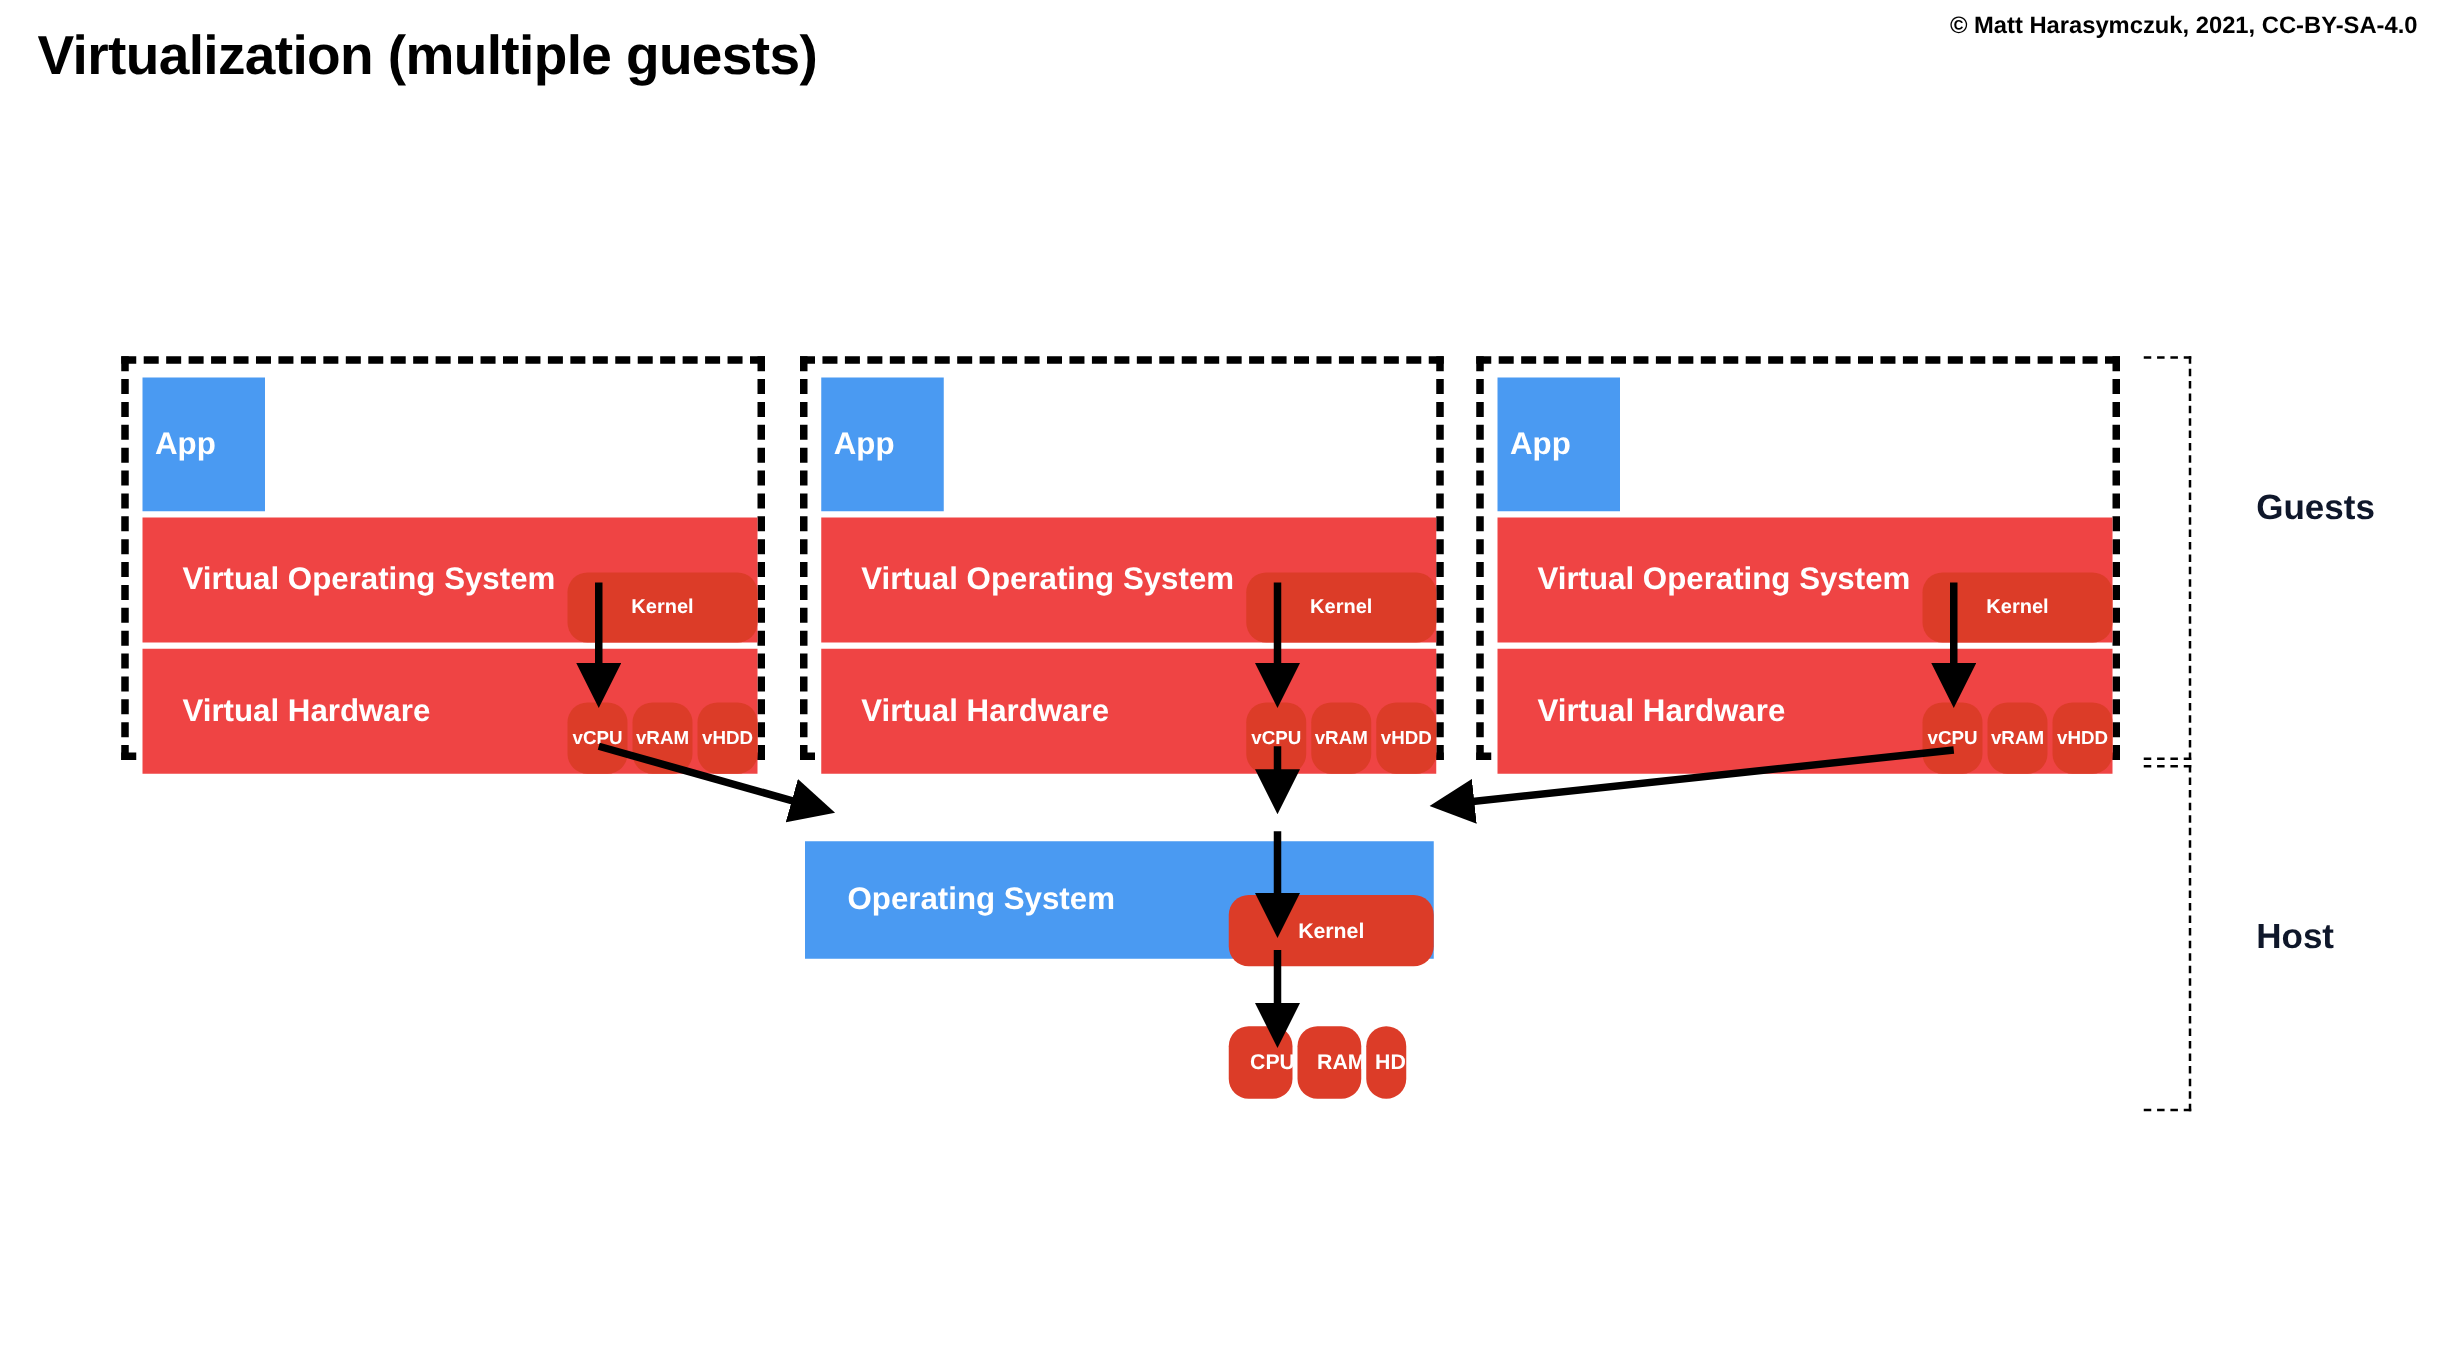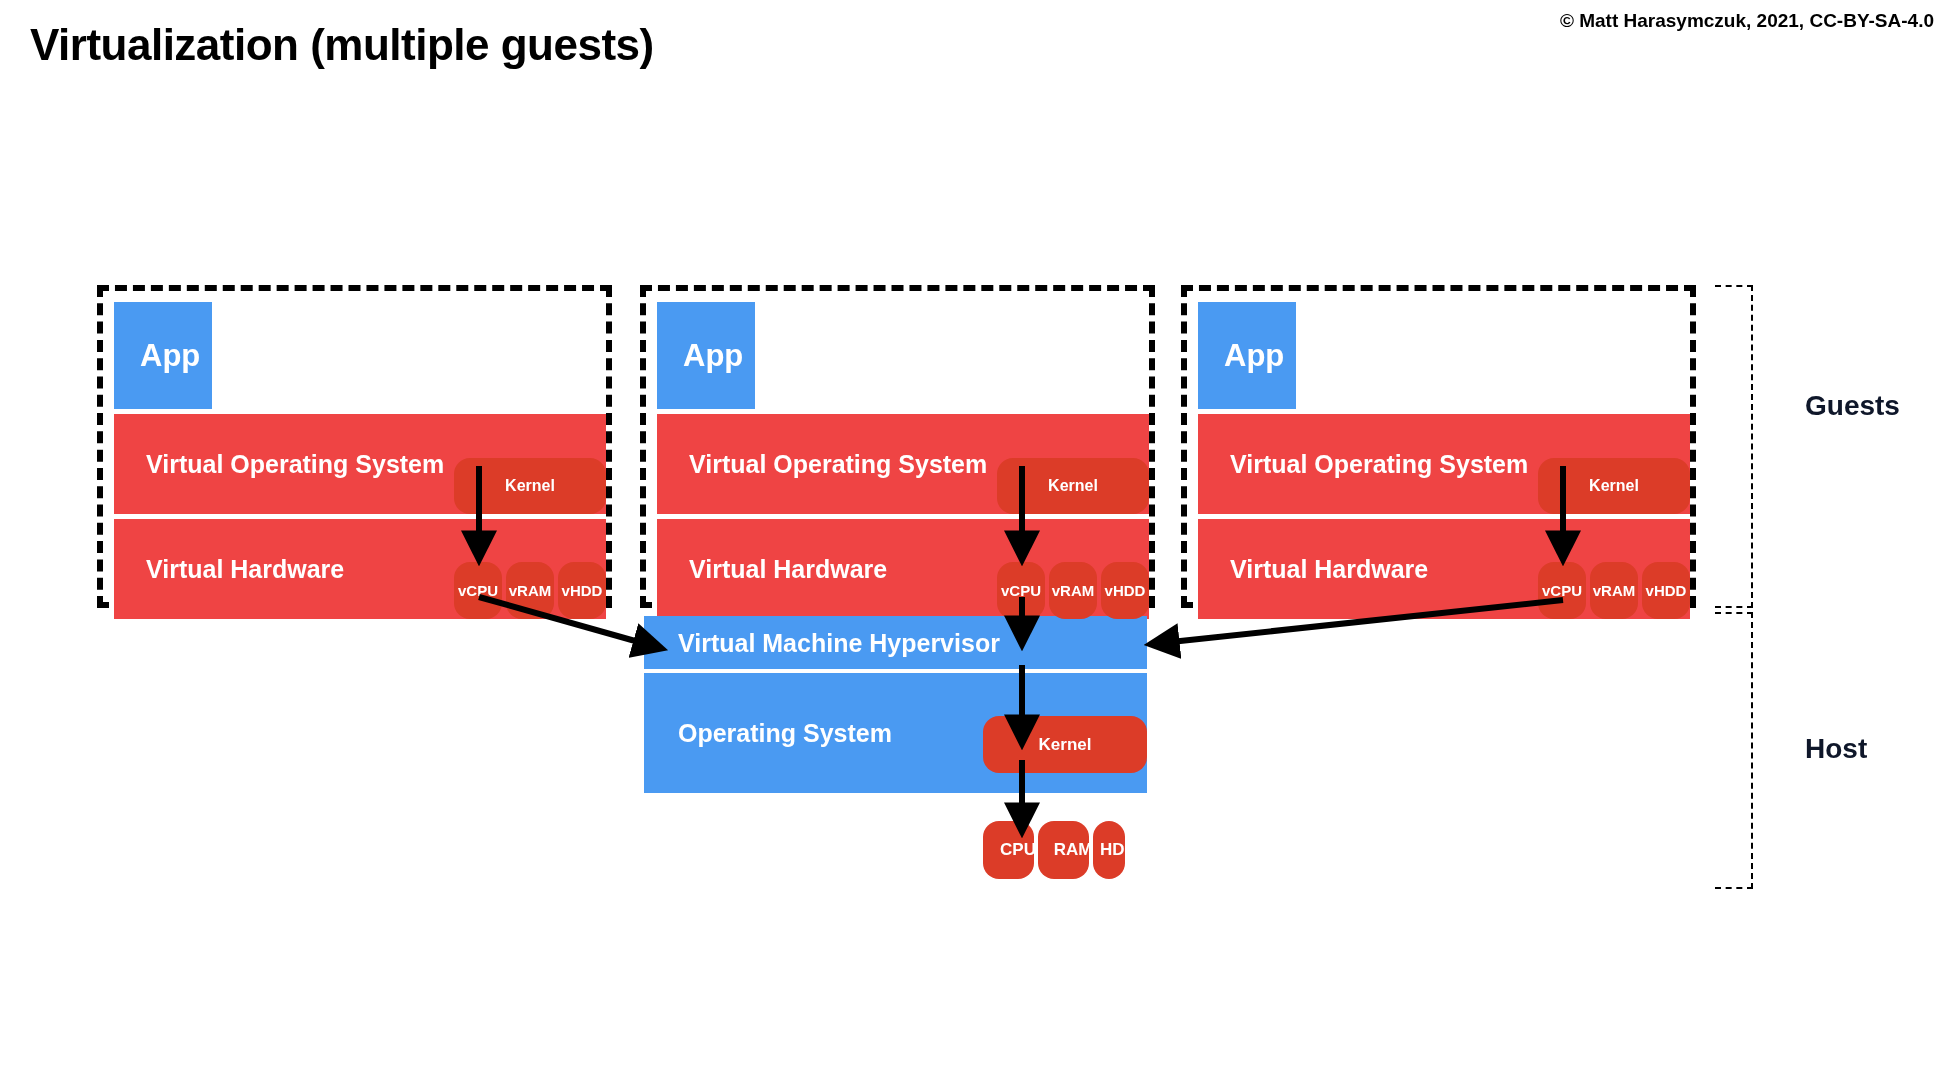--- a/index.html
+++ b/index.html
@@ -63,24 +63,24 @@
     z-index: 3;
   }
 
   .app-box {
     position: absolute;
     background: #4a9af2;
     box-sizing: border-box;
   }
   .app-label {
     position: absolute;
-    left: 26px;
+    left: 10px;
     top: 50%;
     transform: translateY(-50%);
-    font-size: 31px;
+    font-size: 25px;
     font-weight: bold;
     color: #ffffff;
     white-space: nowrap;
   }
 
   .red-box {
     position: absolute;
     background: #dc3c28;
     box-sizing: border-box;
     color: #ffffff;
@@ -190,24 +190,21 @@
   <div class="red-box kernel" style="left:351px; top:167px; width:152px; height:56px;">Kernel</div>
   <div class="layer" style="left:11px; top:228px; width:492px; height:100px;">
     <div class="layer-label">Virtual Hardware</div>
   </div>
   <div class="red-box" style="left:351px; top:271px; width:48px; height:57px;">vCPU</div>
   <div class="red-box" style="left:403px; top:271px; width:48px; height:57px;">vRAM</div>
   <div class="red-box" style="left:455px; top:271px; width:48px; height:57px;">vHDD</div>
 </div>
 
 <div style="position:absolute; left:644px; top:616px; width:503px; height:263px;">
-  <div class="host-layer" style="left:0px; top:0px; width:503px; height:53px;">
-    <div class="host-label">Virtual Machine Hypervisor</div>
-  </div>
-  <div class="host-layer" style="left:0px; top:57px; width:503px; height:120px;padding-left:22px;">
+  <div class="host-layer" style="left:0px; top:57px; width:503px; height:94px;padding-left:22px;">
     <div class="host-label">Operating System</div>
   </div>
   <div class="red-box host-kernel" style="left:339px; top:100px; width:164px; height:57px;">Kernel</div>
   <div class="red-box host-dev" style="left:339px; top:205px; width:51px; height:58px;">CPU</div>
   <div class="red-box host-dev" style="left:394px; top:205px; width:51px; height:58px;">RAM</div>
   <div class="red-box host-dev" style="left:449px; top:205px; width:32px; height:58px;">HDD</div>
 </div>
 
 <div class="bracket" style="left:1715px; top:285px; height:323px;"></div>
 <div class="bracket" style="left:1715px; top:612px; height:277px;"></div>

